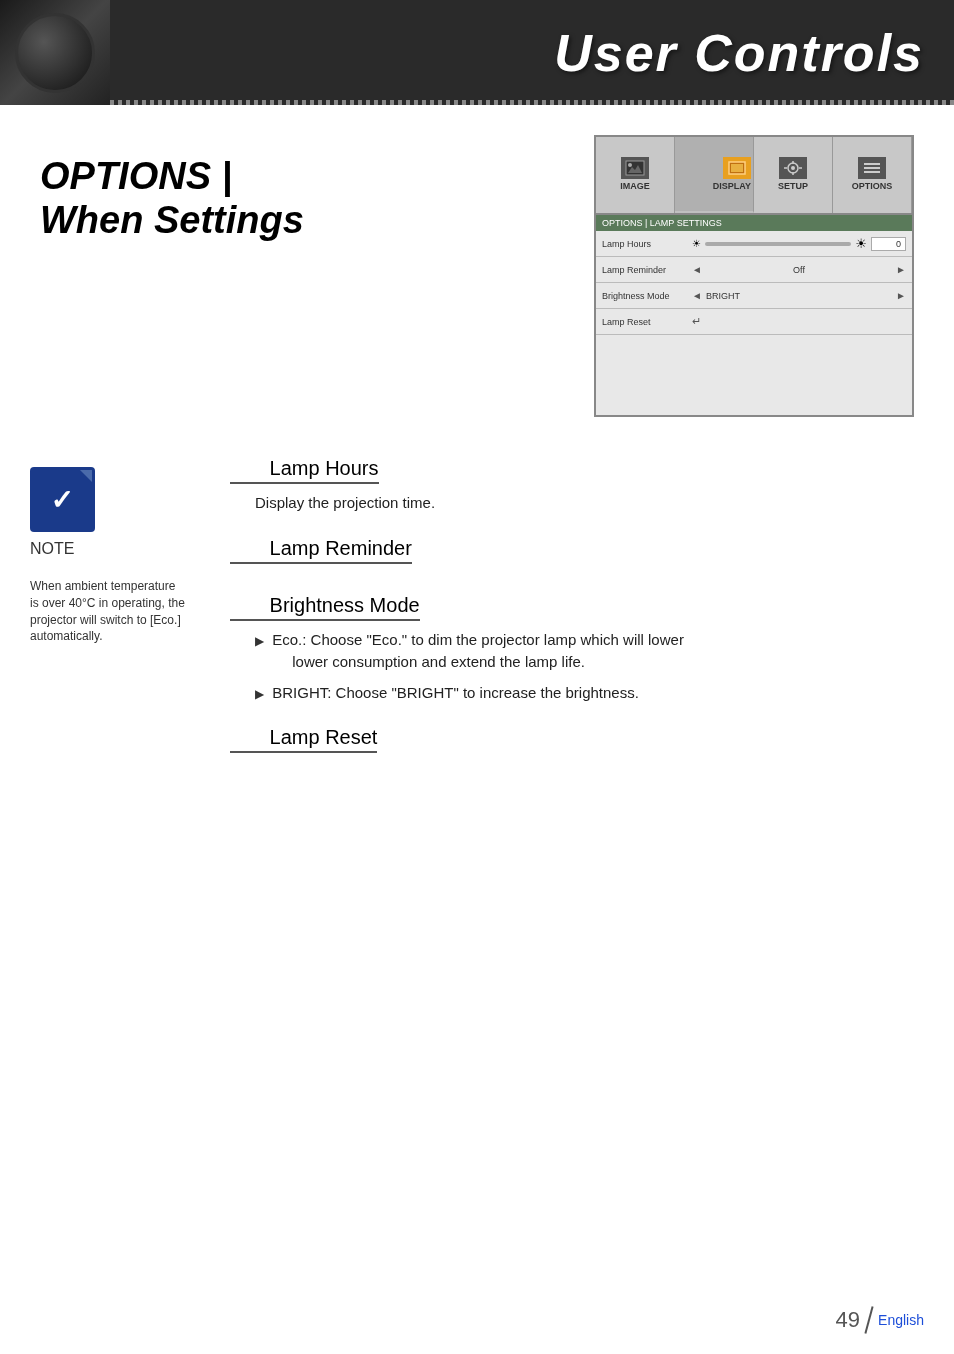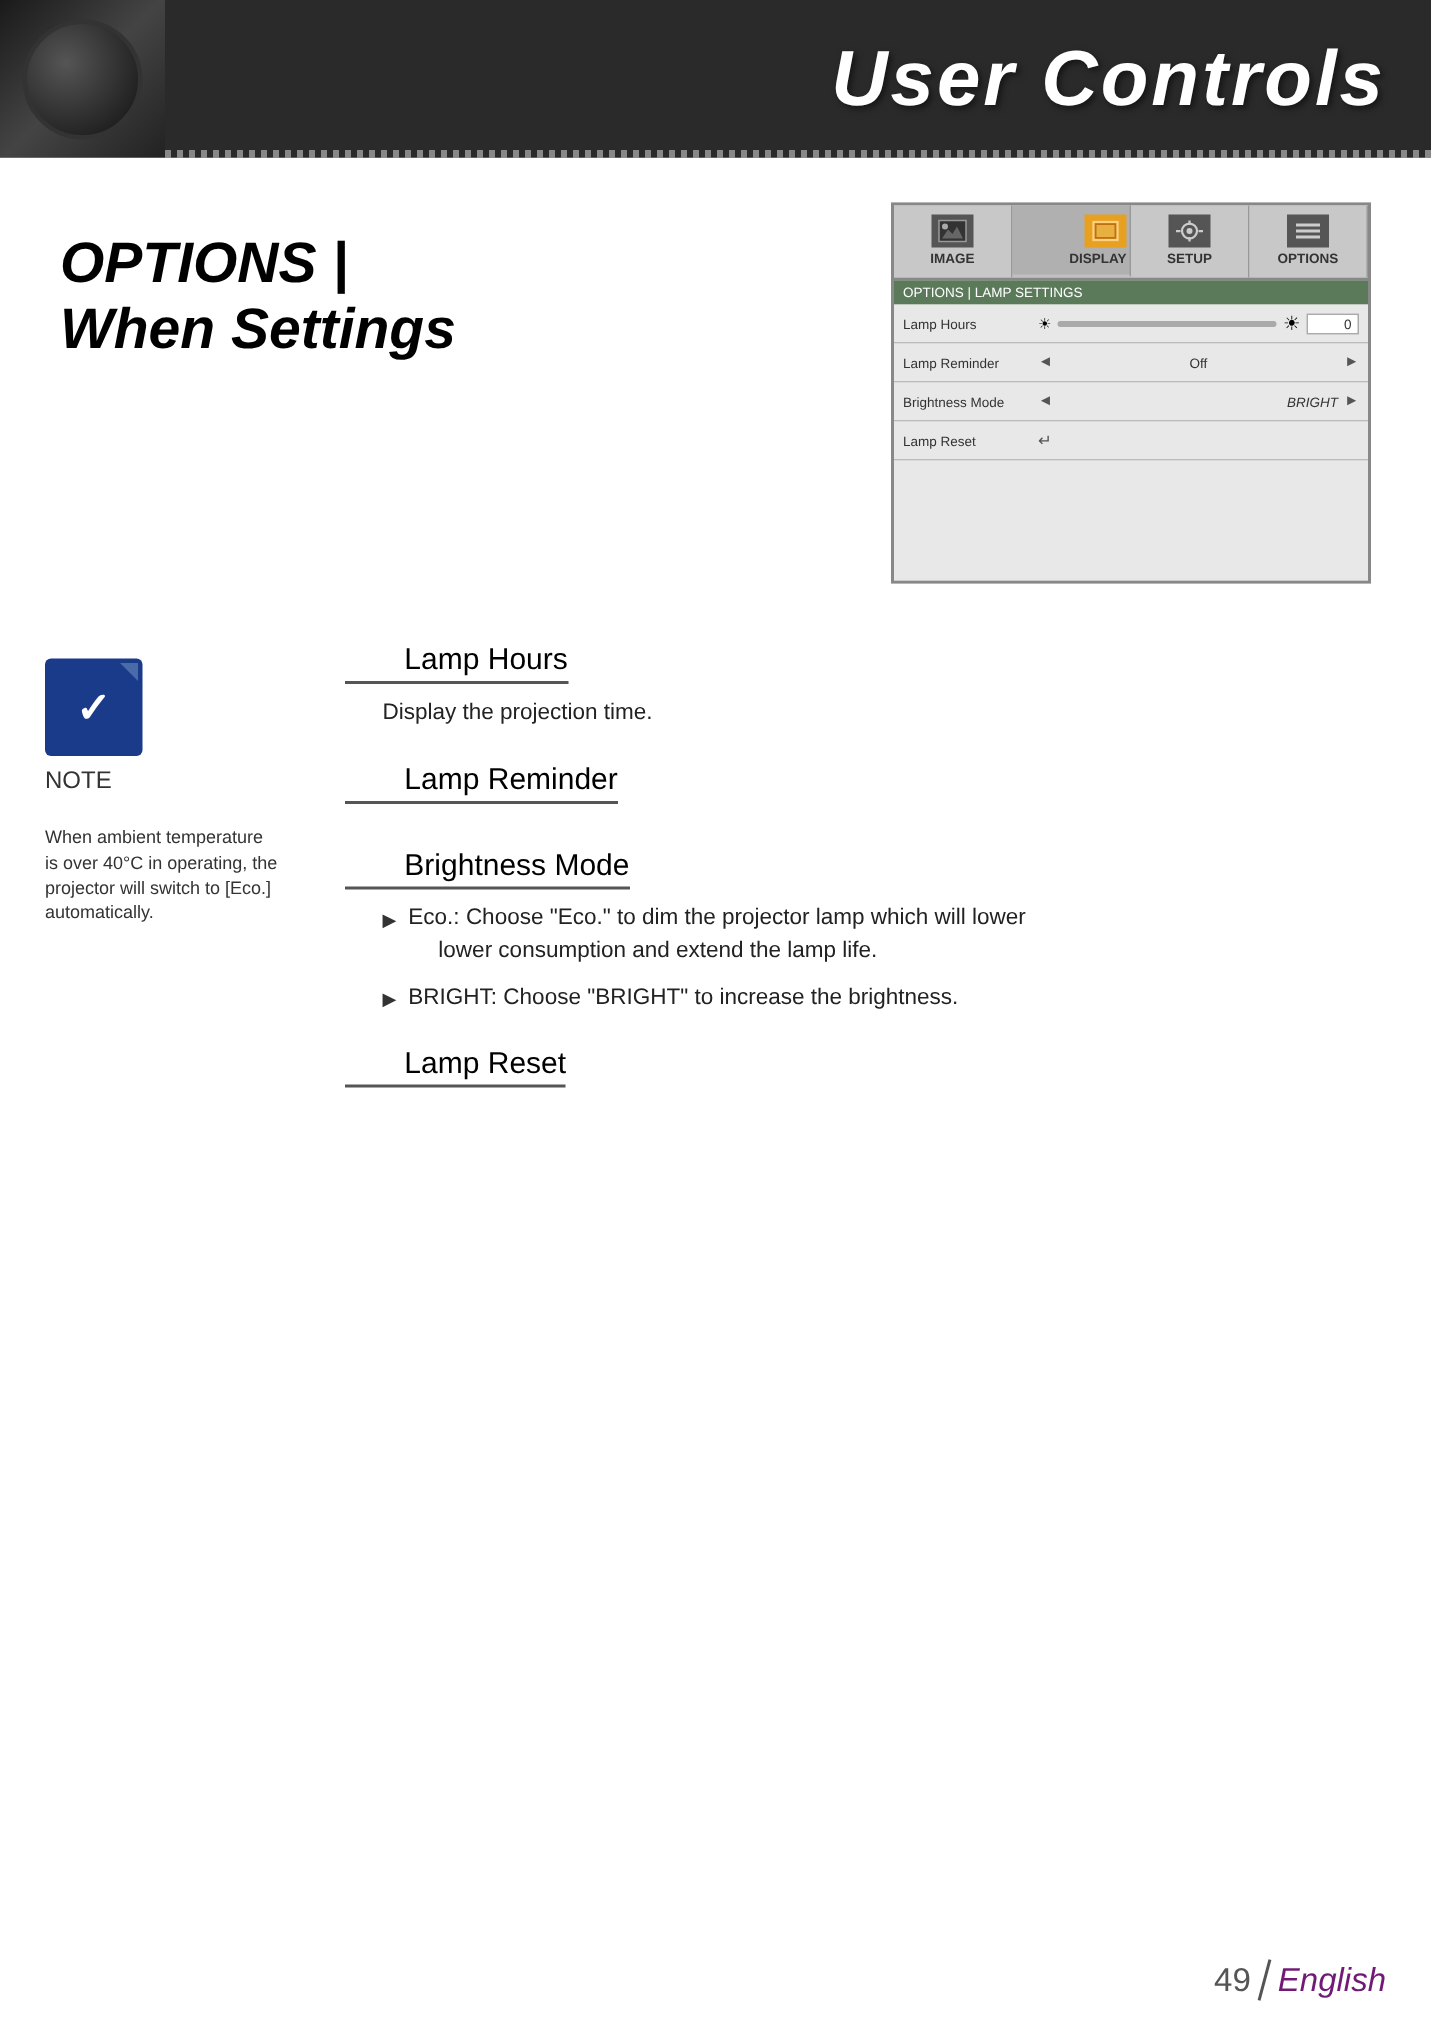--- a/index.html
+++ b/index.html
@@ -93,21 +93,21 @@
       background: #d0d0d0;
       width: 320px;
     }
     .ui-tabs {
       display: flex;
       background: #c0c0c0;
       border-bottom: 2px solid #888;
     }
     .ui-tab {
       flex: 1;
-      padding: 6px 2px;
+      padding: 20px 2px;
       text-align: center;
       font-size: 10px;
       border-right: 1px solid #999;
       background: #c8c8c8;
       display: flex;
       flex-direction: column;
       align-items: center;
       gap: 2px;
     }
     .ui-tab.active {
@@ -292,23 +292,22 @@
       color: #555;
       font-weight: normal;
     }
     .footer-divider {
       width: 2px;
       height: 28px;
       background: #555;
       transform: rotate(15deg);
     }
     .footer-lang {
-      font-size: 22px;
-      color: #701a75;
-      font-style: italic;
+      font-size: 14px;
+      color: #1d4ed8;
     }
 
     .content-wrapper {
       position: relative;
     }
   </style>
 </head>
 <body>
 
 <div class="header">
@@ -392,21 +391,21 @@
         <span class="ui-arrow-left">◄</span>
         <div class="ui-value" style="flex:1;text-align:center;">Off</div>
         <span class="ui-arrow-right">►</span>
       </div>
     </div>
 
     <div class="ui-row">
       <div class="ui-row-label" style="font-size:9px;color:#333;">Brightness Mode</div>
       <div class="ui-row-control">
         <span class="ui-arrow-left">◄</span>
-        <div class="ui-value" style="flex:1;text-align:right;font-style:italic;">BRIGHT</div>
+        <div class="ui-value" style="flex:1;text-align:left;">BRIGHT</div>
         <span class="ui-arrow-right">►</span>
       </div>
     </div>
 
     <div class="ui-row">
       <div class="ui-row-label" style="font-size:9px;color:#333;">Lamp Reset</div>
       <div class="ui-row-control">
         <span class="ui-enter-icon">↵</span>
       </div>
     </div>

